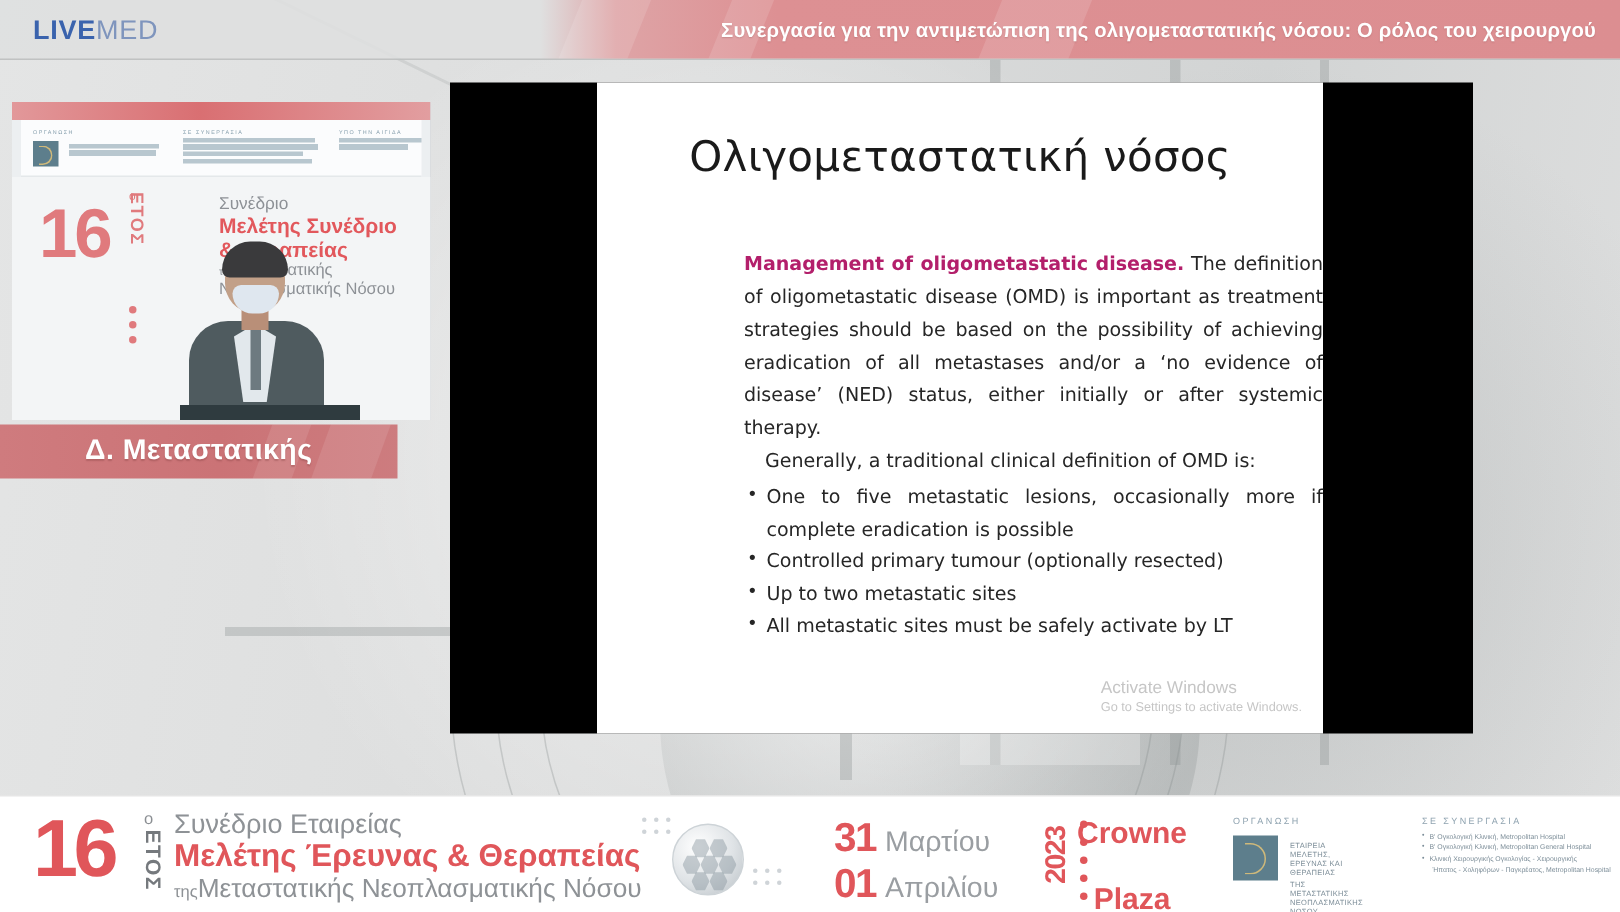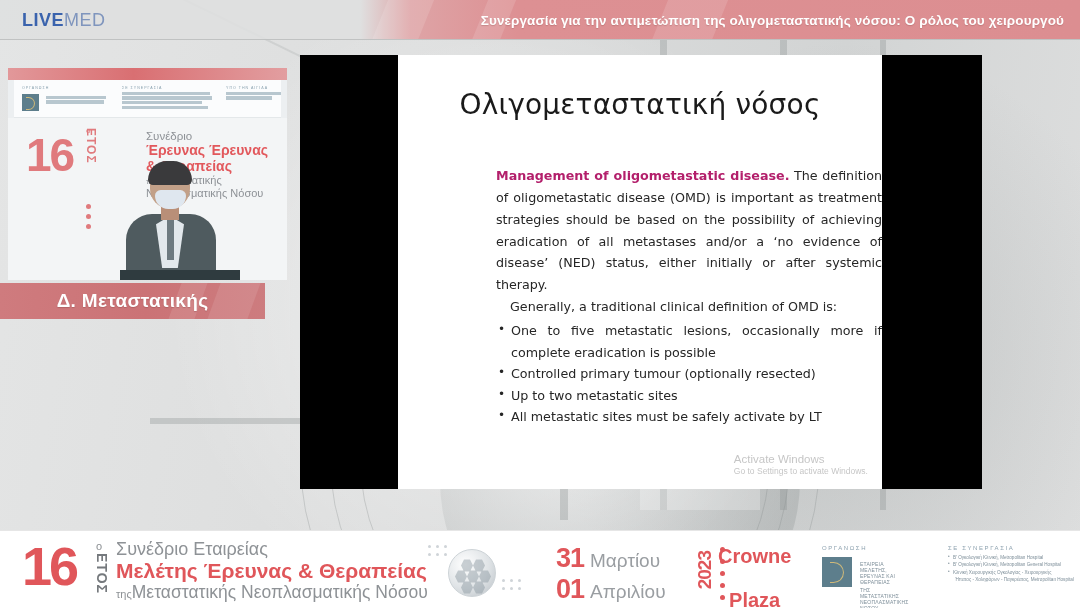--- a/index.html
+++ b/index.html
@@ -305,21 +305,21 @@
         <div class="congress-16">16</div>
         <div class="congress-deg">ο</div>
         <div class="congress-etos">ΕΤΟΣ</div>
         <div class="cong-dots">
             <i></i>
             <i></i>
             <i></i>
           </div>
         <div class="congress-text">
           <div class="ct1">Συνέδριο</div>
-          <div class="ct2">Έρευνας Έρευνας</div>
+          <div class="ct2">Μελέτης Συνέδριο</div>
           <div class="ct2">&amp; Θεραπείας</div>
           <div class="ct3"><small>της</small><span>Μεταστατικής</span></div>
           <div class="ct3">Νεοπλασματικής Νόσου</div>
         </div>
 
         <div class="speaker-photo">
           <div class="sp-body"></div>
           <div class="sp-shirt"></div>
           <div class="sp-tie"></div>
           <div class="sp-neck"></div>

